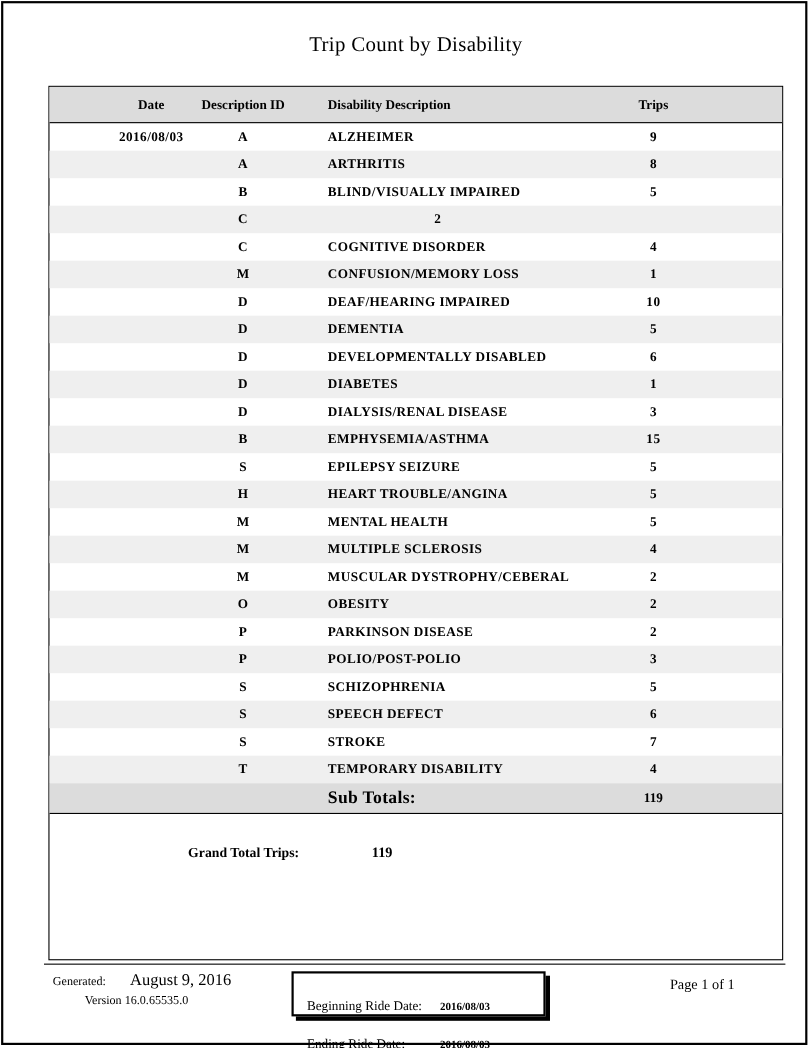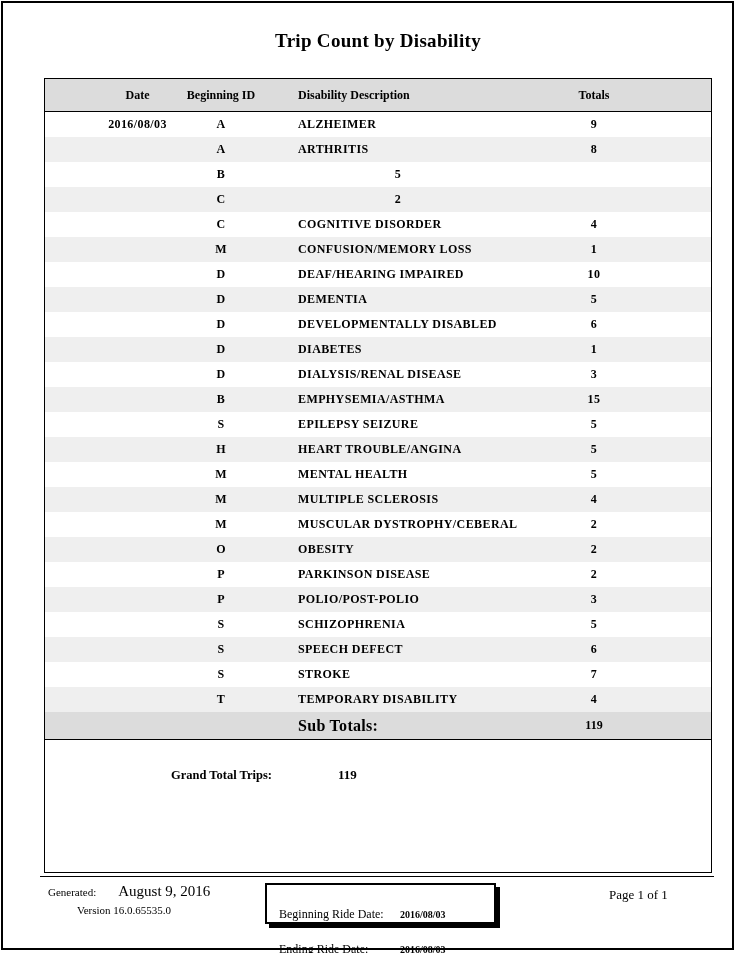--- a/index.html
+++ b/index.html
@@ -3,21 +3,21 @@
 <meta charset="utf-8">
 <style>
   html,body{margin:0;padding:0;background:#fff;}
   body{width:737px;height:953px;overflow:hidden;
        font-family:"Liberation Serif","DejaVu Serif",serif;color:#000;}
   .page{position:relative;width:737px;height:953px;background:#fff;}
   .frame{position:absolute;left:1px;top:1px;width:733px;height:949px;
          border:2px solid #000;box-sizing:border-box;pointer-events:none;}
 
   .title{position:absolute;left:44px;top:30px;width:668px;margin:0;
-         text-align:center;font-size:19px;font-weight:bold;letter-spacing:.3px;}
+         text-align:center;font-size:19px;font-weight:normal;letter-spacing:.3px;}
 
   .report-box{position:absolute;left:44px;top:78px;width:668px;height:795px;
               border:1px solid #000;box-sizing:border-box;background:#fff;}
   .report-box-shadow{position:absolute;left:40px;top:876px;width:674px;height:1px;
               background:#000;}
 
   .grid{display:grid;grid-template-columns:146px 60px 294px 98px;align-items:center;}
   .thead{height:32px;background:var(--header-bg,#dcdcdc);border-bottom:1px solid #000;
          font-weight:bold;font-size:12px;}
   .row{height:25px;font-weight:bold;font-size:12px;letter-spacing:.4px;}
@@ -53,41 +53,42 @@
 <body>
 
 <div class="page">
   <div class="frame"></div>
 
   <h1 class="title">Trip Count by Disability</h1>
 
   <div class="report-box">
     <div class="grid thead">
       <div class="cell c-date">Date</div>
-      <div class="cell c-id">Beginning ID</div>
+      <div class="cell c-id">Description ID</div>
       <div class="cell c-desc">Disability Description</div>
-      <div class="cell c-trips">Totals</div>
+      <div class="cell c-trips">Trips</div>
     </div>
 
     <div id="rows">
         <div class="grid row">
           <div class="cell c-date">2016/08/03</div>
           <div class="cell c-id">A</div>
           <div class="cell c-desc">ALZHEIMER</div>
           <div class="cell c-trips">9</div>
         </div>
         <div class="grid row stripe">
           <div class="cell c-date"></div>
           <div class="cell c-id">A</div>
           <div class="cell c-desc">ARTHRITIS</div>
           <div class="cell c-trips">8</div>
         </div>
         <div class="grid row">
           <div class="cell c-date"></div>
           <div class="cell c-id">B</div>
+          <div class="cell c-desc">BLIND/VISUALLY IMPAIRED</div>
           <div class="cell c-trips">5</div>
         </div>
         <div class="grid row stripe">
           <div class="cell c-date"></div>
           <div class="cell c-id">C</div>
           <div class="cell c-trips">2</div>
         </div>
         <div class="grid row">
           <div class="cell c-date"></div>
           <div class="cell c-id">C</div>

